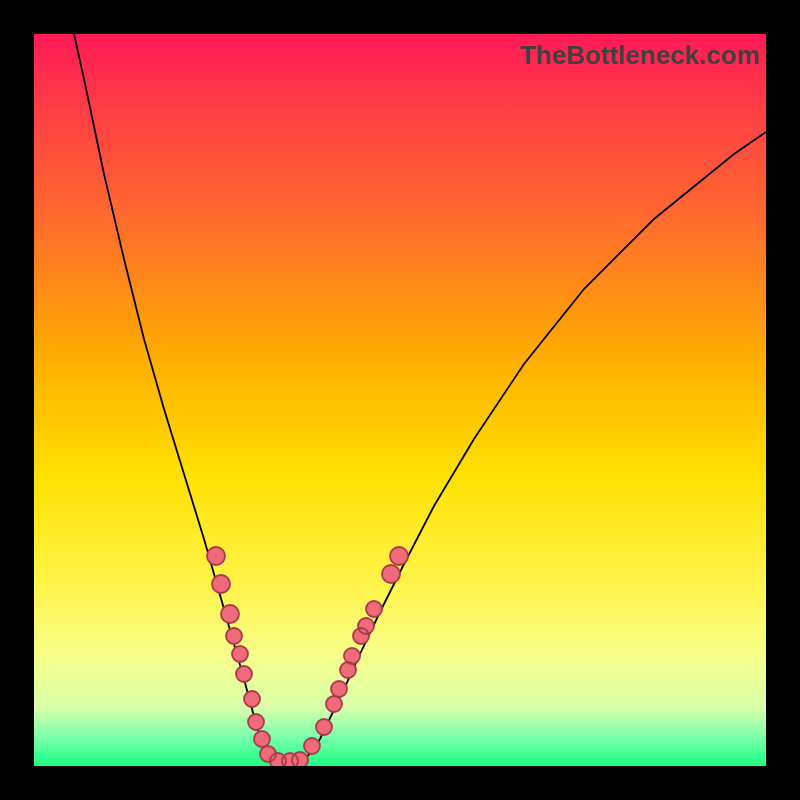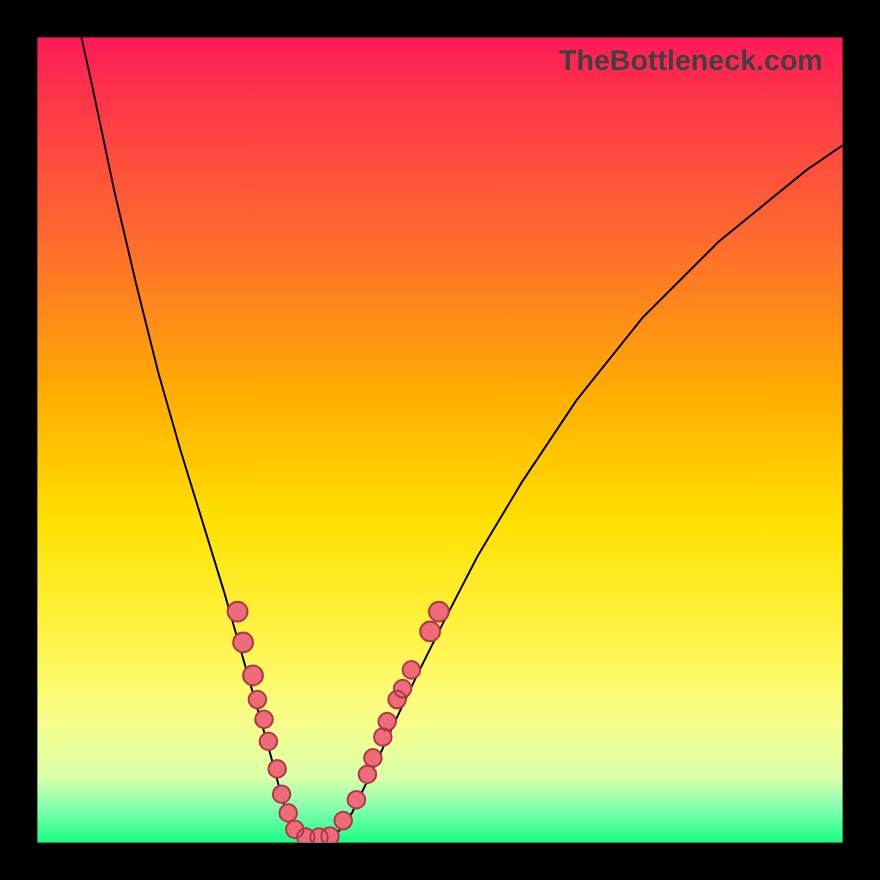--- a/index.html
+++ b/index.html
@@ -15,21 +15,21 @@
     #ffb000 45%,
     #ffe000 60%,
     #fff44a 75%,
     #f7ff8a 85%,
     #d9ffaa 92%,
     #7dffad 96%,
     #19ff83 100%);
 }
 .watermark{
   position:absolute;
-  top:6px;right:18px;
+  top:6px;right:6px;
   color:#404040;
   font-size:26px;
   font-weight:600;
 }
 svg{position:absolute;left:0;top:0;}
 .curve{fill:none;stroke:#000;stroke-width:1.8px;}
 .dot-fill{fill:#ef6b7a;}
 .dot-stroke{stroke:#a93a4b;stroke-width:1.8px;fill:none;}
 </style>
 </head>

